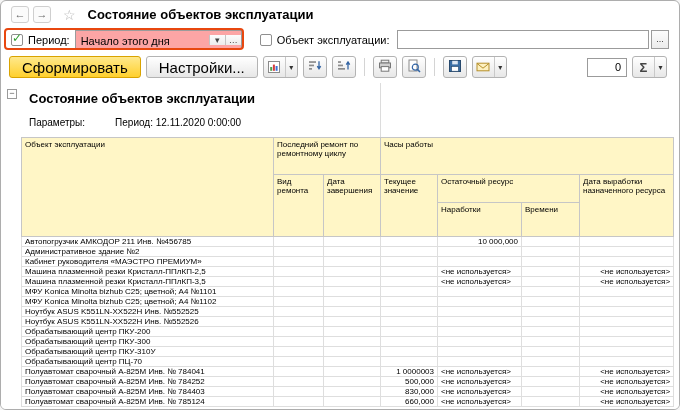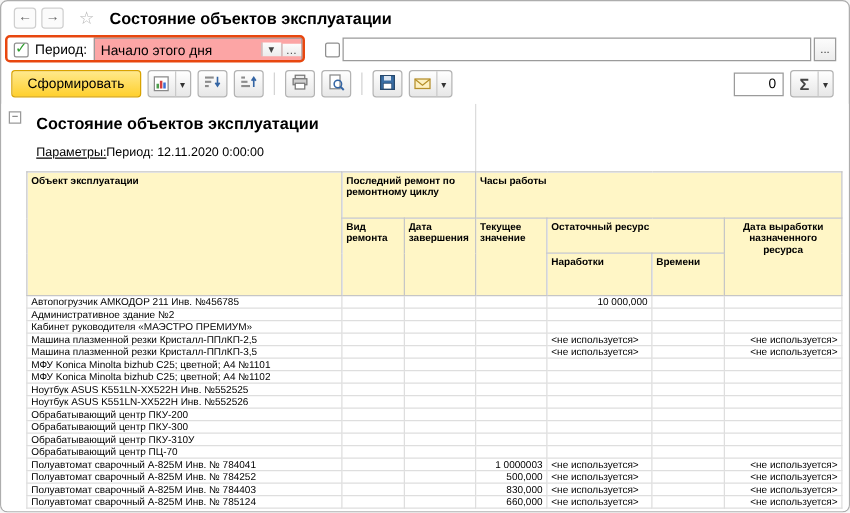--- a/index.html
+++ b/index.html
@@ -29,21 +29,21 @@
                       border:2px solid #e8470f; border-radius:4px; pointer-events:none; }
   .obj-cb { margin-left:18px; }
   .obj-input { flex:1; min-width:0; height:19px; border:1px solid #9b9b9b; padding:0 4px;
                font:inherit; margin-left:2px; }
   .dots-btn { width:18px; height:19px; border:1px solid #9b9b9b; margin-left:2px; background:linear-gradient(#fcfcfc,#ececec);
               font-size:9px; text-align:center; line-height:17px; color:#333; }
 
   
   .toolbar { height:32px; display:flex; align-items:center; gap:5px; padding:0 12px 0 8px; }
   .btn { height:22px; padding:0 12px; border:1px solid #b3b3b3; border-radius:3px;
-         background:linear-gradient(#ffffff,#e7e7e7); font:inherit; font-size:11px; cursor:default; }
+         background:linear-gradient(#ffffff,#e7e7e7); font:inherit; font-size:15px; cursor:default; }
   .btn-generate { background:linear-gradient(#ffe98c,#ffd02e); border-color:#d9a300; }
   .icon-btn { width:24px; height:22px; border:1px solid #b3b3b3; border-radius:3px;
               background:linear-gradient(#ffffff,#e7e7e7); display:flex; align-items:center; justify-content:center; }
   .split-btn { display:flex; align-items:center; height:22px; border:1px solid #b3b3b3; border-radius:3px;
                background:linear-gradient(#ffffff,#e7e7e7); }
   .split-btn .icon { width:21px; display:flex; justify-content:center; align-items:center; }
   .split-btn .drop { width:12px; height:100%; font-size:8px; color:#333; border-left:1px solid #c9c9c9;
                      display:flex; align-items:center; justify-content:center; }
   .sep { width:1px; height:18px; background:#d4d4d4; margin:0 3px; flex:none; }
   .spacer { flex:1; }
@@ -51,27 +51,27 @@
                  padding:2px 5px 0; font-size:11px; }
   .sigma { font-size:13px; font-weight:bold; color:#444; width:21px; text-align:center; }
 
   
   .report { position:absolute; top:82px; left:0; right:0; bottom:0; background:#fff; overflow:hidden; }
   .expander { position:absolute; top:6px; left:6px; width:10px; height:10px; border:1px solid #9a9a9a;
               font-size:9px; line-height:7px; text-align:center; color:#555; background:#fff; }
   .pre-vline { position:absolute; left:379px; top:0; width:1px; height:54px; background:#dcdcdc; }
   .report-title { position:absolute; top:8px; left:28px; font-size:13px; font-weight:bold; }
   .params { position:absolute; top:34px; left:28px; font-size:10px; }
-  .params .plabel { margin-right:0;text-decoration:underline; }
+  .params .plabel { margin-right:30px; }
 
   table.grid { position:absolute; top:54px; left:20px; width:652px; border-collapse:collapse;
                table-layout:fixed; font-size:8px; }
-  .grid th { background:#fff6c6; border:1px solid #c6c6c6; font-weight:bold; text-align:left;
+  .grid th { background:#fff6c6; border:1px solid #c6c6c6; font-weight:normal; text-align:left;
              vertical-align:top; padding:2px 3px 16px; line-height:9px; overflow:hidden; }
-  .grid th.right { text-align:center; }
+  .grid th.right { text-align:left; }
   .grid tr.h1 { height:28px; } .grid tr.h2 { height:20px; } .grid tr.h3 { height:34px; }
   .grid td { border:1px solid #dedede; padding:0 3px; height:10px; line-height:9px;
              white-space:nowrap; overflow:hidden; }
   .grid td.num { text-align:right; }
   .grid td.txt { text-align:left; }
 </style>
 </head>
 <body>
 
 <div class="window">
@@ -93,26 +93,28 @@
       <span class="combo-btn">
           <span>▾</span>
         </span>
       <span class="combo-btn">
           <span>…</span>
         </span>
     </div>
     <div class="period-highlight"></div>
 
     <span class="cb obj-cb"></span>
+    <span class="flabel">Объект эксплуатации:</span>
     <input class="obj-input" value="" style="">
     <div class="dots-btn">...</div>
   </div>
 
   <div class="toolbar">
     <button class="btn btn-generate">Сформировать</button>
+    <button class="btn">Настройки...</button>
 
     <div class="split-btn">
       <span class="icon">
         <svg width="14" height="14" viewBox="0 0 14 14">
             <rect x="1.5" y="1.5" width="11" height="11" fill="#fff" stroke="#8a8a8a"></rect>
             <rect x="3.2" y="7" width="2" height="3.8" fill="#4d9e4d"></rect>
             <rect x="5.9" y="4.6" width="2" height="6.2" fill="#d43d3d"></rect>
             <rect x="8.6" y="6" width="2" height="4.8" fill="#3d6fd4"></rect>
           </svg>
       </span>

